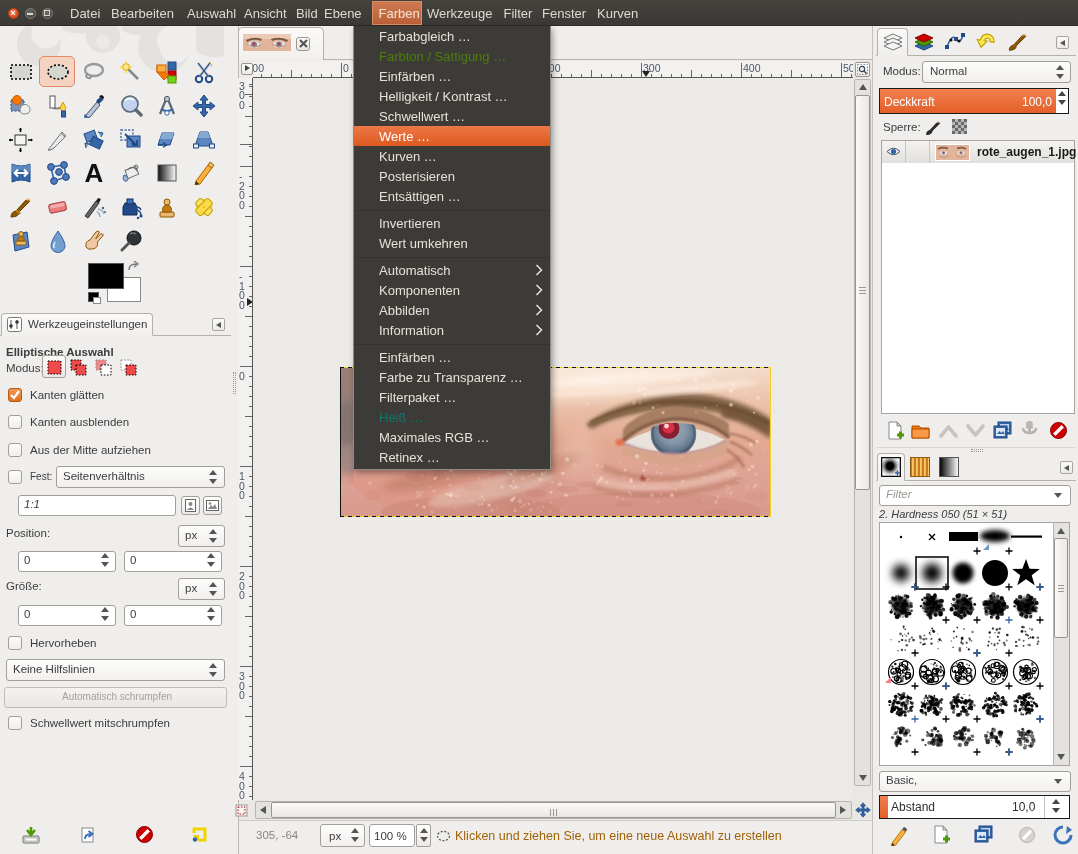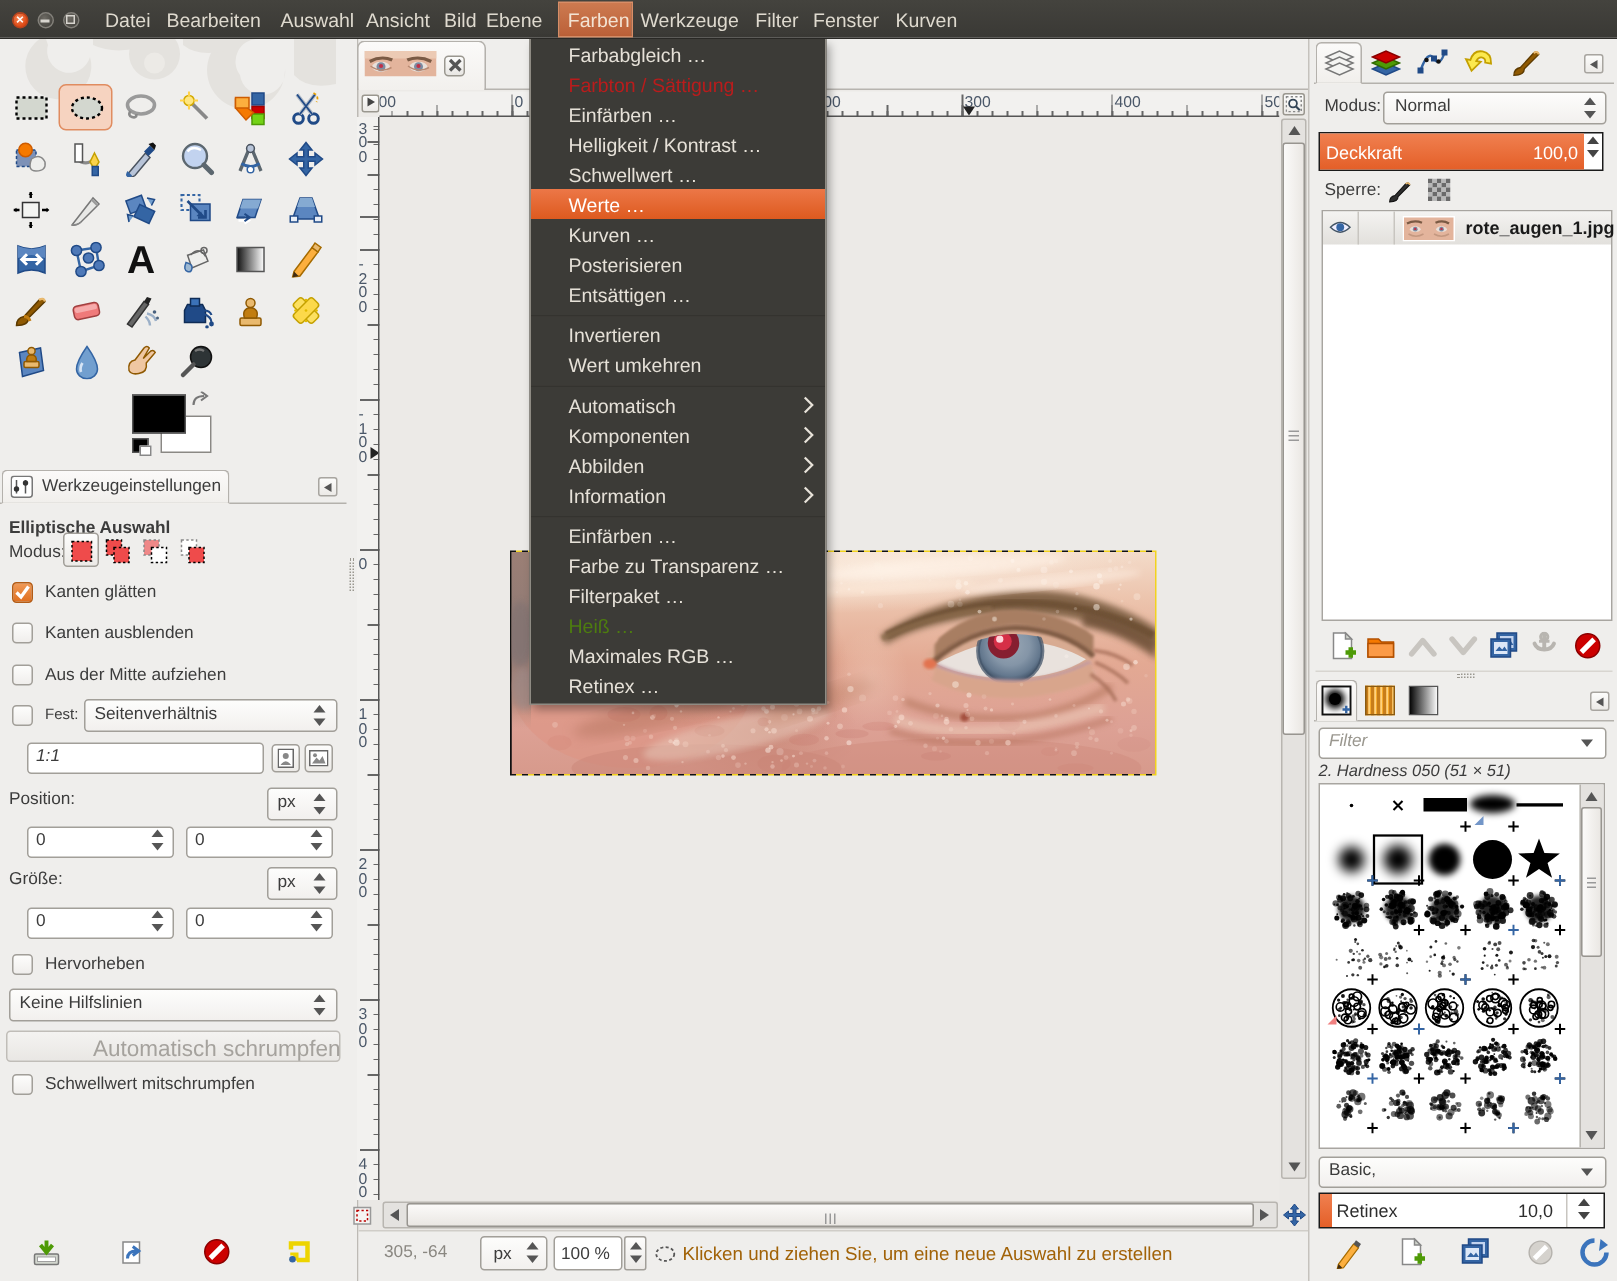--- a/index.html
+++ b/index.html
@@ -327,21 +327,21 @@
 <div class="tx" style="left:130px;top:608px;font-size:11.5px;color:#3c3c3c;font-weight:normal;font-style:normal;">0</div>
 <div class="abs" style="left:207px;top:607px;width:0;height:0;border-left:4px solid transparent;border-right:4px solid transparent;border-bottom:5px solid #555;"></div>
 <div class="abs" style="left:207px;top:616px;width:0;height:0;border-left:4px solid transparent;border-right:4px solid transparent;border-top:5px solid #555;"></div>
 <div class="abs" style="left:8px;top:636px;width:14px;height:14px;background:linear-gradient(#fdfdfc,#f0eeec);border:1px solid #a29f99;border-radius:3px;"></div>
 <div class="tx" style="left:30px;top:637px;font-size:11.5px;color:#3c3c3c;font-weight:normal;font-style:normal;">Hervorheben</div>
 <div class="ctl" style="left:6px;top:659px;width:219px;height:22px;"></div>
 <div class="tx" style="left:13px;top:663px;font-size:11.5px;color:#3c3c3c;font-weight:normal;font-style:normal;">Keine Hilfslinien</div>
 <div class="abs" style="left:209px;top:662.5px;width:0;height:0;border-left:4px solid transparent;border-right:4px solid transparent;border-bottom:5px solid #555;"></div>
 <div class="abs" style="left:209px;top:671.5px;width:0;height:0;border-left:4px solid transparent;border-right:4px solid transparent;border-top:5px solid #555;"></div>
 <div class="abs" style="left:4px;top:687px;width:223px;height:21px;background:linear-gradient(#f4f3f1,#e9e7e4);border:1px solid #c0bdb8;border-radius:3px;"></div>
-<div class="tx" style="left:62px;top:691px;font-size:15px;color:#a5a29d;font-weight:normal;font-style:normal;">Automatisch schrumpfen</div>
+<div class="tx" style="left:62px;top:691px;font-size:10px;color:#a5a29d;font-weight:normal;font-style:normal;">Automatisch schrumpfen</div>
 <div class="abs" style="left:8px;top:716px;width:14px;height:14px;background:linear-gradient(#fdfdfc,#f0eeec);border:1px solid #a29f99;border-radius:3px;"></div>
 <div class="tx" style="left:30px;top:717px;font-size:11.5px;color:#3c3c3c;font-weight:normal;font-style:normal;">Schwellwert mitschrumpfen</div>
 <svg class="abs" style="left:22px;top:826px;" width="18" height="18" viewBox="0 0 18 18">
     <rect x="1" y="10" width="16" height="7" rx="1" fill="#d3d7cf" stroke="#777"></rect>
     <rect x="3" y="12" width="12" height="3" fill="#fff" stroke="#999" stroke-width="0.6"></rect>
     <path d="M9 1 v7 m-4 -4 l4 5 4 -5" fill="none" stroke="#4e9a06" stroke-width="2.6"></path>
   </svg>
 <svg class="abs" style="left:80px;top:826px;" width="18" height="18" viewBox="0 0 18 18">
     <rect x="2" y="2" width="11" height="14" fill="#fff" stroke="#888"></rect>
     <path d="M5 13 q0 -5 6 -5 m-2.5 -3 l4 3 -4 3" fill="none" stroke="#3b74bc" stroke-width="2"></path>
@@ -2269,21 +2269,21 @@
 <div class="abs" style="left:1053px;top:523px;width:16px;height:242px;background:#e4e2df;border-left:1px solid #b8b5b0;"></div>
 <div class="abs" style="left:1057px;top:528px;width:0;height:0;border-left:4px solid transparent;border-right:4px solid transparent;border-bottom:6px solid #555;"></div>
 <div class="abs" style="left:1057px;top:754px;width:0;height:0;border-left:4px solid transparent;border-right:4px solid transparent;border-top:6px solid #555;"></div>
 <div class="abs" style="left:1054px;top:538px;width:14px;height:100px;background:linear-gradient(90deg,#fbfaf9,#eae7e3);border:1px solid #989590;border-radius:2px;"></div>
 <div class="abs" style="left:1058px;top:585px;width:6px;height:1px;background:#999;box-shadow:0 3px #999,0 6px #999;"></div>
 <div class="ctl" style="left:879px;top:771px;width:192px;height:21px;"></div>
 <div class="tx" style="left:886px;top:774px;font-size:11.5px;color:#3c3c3c;font-weight:normal;font-style:normal;">Basic,</div>
 <div class="abs" style="left:1054px;top:779px;width:0;height:0;border-left:4.5px solid transparent;border-right:4.5px solid transparent;border-top:5.5px solid #555;"></div>
 <div class="abs" style="left:879px;top:795px;width:191px;height:24px;background:#fff;border:1px solid #1a1a1a;"></div>
 <div class="abs" style="left:880px;top:796px;width:8px;height:22px;background:linear-gradient(#f08050,#e45f28);"></div>
-<div class="tx" style="left:891px;top:800px;font-size:12px;color:#2e2e2e;font-weight:normal;font-style:normal;">Retinex</div>
+<div class="tx" style="left:891px;top:800px;font-size:12px;color:#2e2e2e;font-weight:normal;font-style:normal;">Abstand</div>
 <div class="tx" style="left:1012px;top:800px;font-size:12px;color:#2e2e2e;font-weight:normal;font-style:normal;">10,0</div>
 <div class="abs" style="left:1044px;top:796px;width:1px;height:22px;background:#c8c5c0;"></div>
 <div class="abs" style="left:1052px;top:799px;width:0;height:0;border-left:4px solid transparent;border-right:4px solid transparent;border-bottom:5px solid #444;"></div>
 <div class="abs" style="left:1052px;top:808px;width:0;height:0;border-left:4px solid transparent;border-right:4px solid transparent;border-top:5px solid #444;"></div>
 <svg class="abs" style="left:889px;top:826px;" width="20" height="20" viewBox="0 0 24 24">
     <path d="M4 20 L16 4 l4 3 -12 16 -5 1 z" fill="#fcaf3e" stroke="#a66b00"></path>
     <path d="M16 4 l4 3 2 -3 -4 -3z" fill="#555"></path>
     <path d="M4 20 l-1 4 4 -1z" fill="#402c12"></path>
   </svg>
 <svg class="abs" style="left:932px;top:825px;" width="18" height="19" viewBox="0 0 18 19">
@@ -2302,38 +2302,38 @@
     <circle cx="9.5" cy="9.5" r="8" fill="#d5d2cd" stroke="#b5b2ad"></circle>
     <rect x="3.5" y="7.8" width="12" height="3.4" fill="#fff" transform="rotate(-45 9.5 9.5)"></rect>
   </svg>
 <svg class="abs" style="left:1053px;top:825px;" width="20" height="20" viewBox="0 0 20 20">
     <path d="M10 2 a8 8 0 1 0 8 8" fill="none" stroke="#3b74bc" stroke-width="3"></path>
     <path d="M14 1 l5 4 -6 4z" fill="#3b74bc"></path>
   </svg>
 <div class="abs" style="left:353px;top:26px;width:198px;height:444px;background:#3c3b37;border:1px solid #8f8b83;border-top:none;box-shadow:2px 3px 6px rgba(0,0,0,0.35);"></div>
 <div class="abs" style="left:354px;top:126px;width:196px;height:20px;background:linear-gradient(#ec7747,#dd5a1f);"></div>
 <div class="tx" style="left:379px;top:28.5px;font-size:13px;color:#e6e1d8;font-weight:normal;font-style:normal;">Farbabgleich …</div>
-<div class="tx" style="left:379px;top:48.5px;font-size:13px;color:#b91c1c;font-weight:normal;font-style:normal;">Farbton / Sättigung …</div>
+<div class="tx" style="left:379px;top:48.5px;font-size:13px;color:#4d7c0f;font-weight:normal;font-style:normal;">Farbton / Sättigung …</div>
 <div class="tx" style="left:379px;top:68.5px;font-size:13px;color:#e6e1d8;font-weight:normal;font-style:normal;">Einfärben …</div>
 <div class="tx" style="left:379px;top:88.5px;font-size:13px;color:#e6e1d8;font-weight:normal;font-style:normal;">Helligkeit / Kontrast …</div>
 <div class="tx" style="left:379px;top:108.5px;font-size:13px;color:#e6e1d8;font-weight:normal;font-style:normal;">Schwellwert …</div>
 <div class="tx" style="left:379px;top:128.5px;font-size:13px;color:#ffffff;font-weight:normal;font-style:normal;">Werte …</div>
 <div class="tx" style="left:379px;top:148.5px;font-size:13px;color:#e6e1d8;font-weight:normal;font-style:normal;">Kurven …</div>
 <div class="tx" style="left:379px;top:168.5px;font-size:13px;color:#e6e1d8;font-weight:normal;font-style:normal;">Posterisieren</div>
 <div class="tx" style="left:379px;top:188.5px;font-size:13px;color:#e6e1d8;font-weight:normal;font-style:normal;">Entsättigen …</div>
 <div class="tx" style="left:379px;top:215.5px;font-size:13px;color:#e6e1d8;font-weight:normal;font-style:normal;">Invertieren</div>
 <div class="tx" style="left:379px;top:235.5px;font-size:13px;color:#e6e1d8;font-weight:normal;font-style:normal;">Wert umkehren</div>
 <div class="tx" style="left:379px;top:262.5px;font-size:13px;color:#e6e1d8;font-weight:normal;font-style:normal;">Automatisch</div>
 <div class="tx" style="left:379px;top:282.5px;font-size:13px;color:#e6e1d8;font-weight:normal;font-style:normal;">Komponenten</div>
 <div class="tx" style="left:379px;top:302.5px;font-size:13px;color:#e6e1d8;font-weight:normal;font-style:normal;">Abbilden</div>
 <div class="tx" style="left:379px;top:322.5px;font-size:13px;color:#e6e1d8;font-weight:normal;font-style:normal;">Information</div>
 <div class="tx" style="left:379px;top:349.5px;font-size:13px;color:#e6e1d8;font-weight:normal;font-style:normal;">Einfärben …</div>
 <div class="tx" style="left:379px;top:369.5px;font-size:13px;color:#e6e1d8;font-weight:normal;font-style:normal;">Farbe zu Transparenz …</div>
 <div class="tx" style="left:379px;top:389.5px;font-size:13px;color:#e6e1d8;font-weight:normal;font-style:normal;">Filterpaket …</div>
-<div class="tx" style="left:379px;top:409.5px;font-size:13px;color:#4d7c0f;font-weight:normal;font-style:normal;">Heiß …</div>
+<div class="tx" style="left:379px;top:409.5px;font-size:13px;color:#0f766e;font-weight:normal;font-style:normal;">Heiß …</div>
 <div class="tx" style="left:379px;top:429.5px;font-size:13px;color:#e6e1d8;font-weight:normal;font-style:normal;">Maximales RGB …</div>
 <div class="tx" style="left:379px;top:449.5px;font-size:13px;color:#e6e1d8;font-weight:normal;font-style:normal;">Retinex …</div>
 <div class="abs" style="left:354px;top:209.5px;width:196px;height:1px;background:#4a4945;border-bottom:1px solid #34332f;"></div>
 <div class="abs" style="left:354px;top:256.5px;width:196px;height:1px;background:#4a4945;border-bottom:1px solid #34332f;"></div>
 <div class="abs" style="left:354px;top:343.5px;width:196px;height:1px;background:#4a4945;border-bottom:1px solid #34332f;"></div>
 <svg class="abs" style="left:535px;top:264px;" width="8" height="12" viewBox="0 0 8 12">
     <path d="M1.5 1 L6.5 6 L1.5 11" fill="none" stroke="#e6e1d8" stroke-width="1.5"></path>
   </svg>
 <svg class="abs" style="left:535px;top:284px;" width="8" height="12" viewBox="0 0 8 12">
     <path d="M1.5 1 L6.5 6 L1.5 11" fill="none" stroke="#e6e1d8" stroke-width="1.5"></path>

